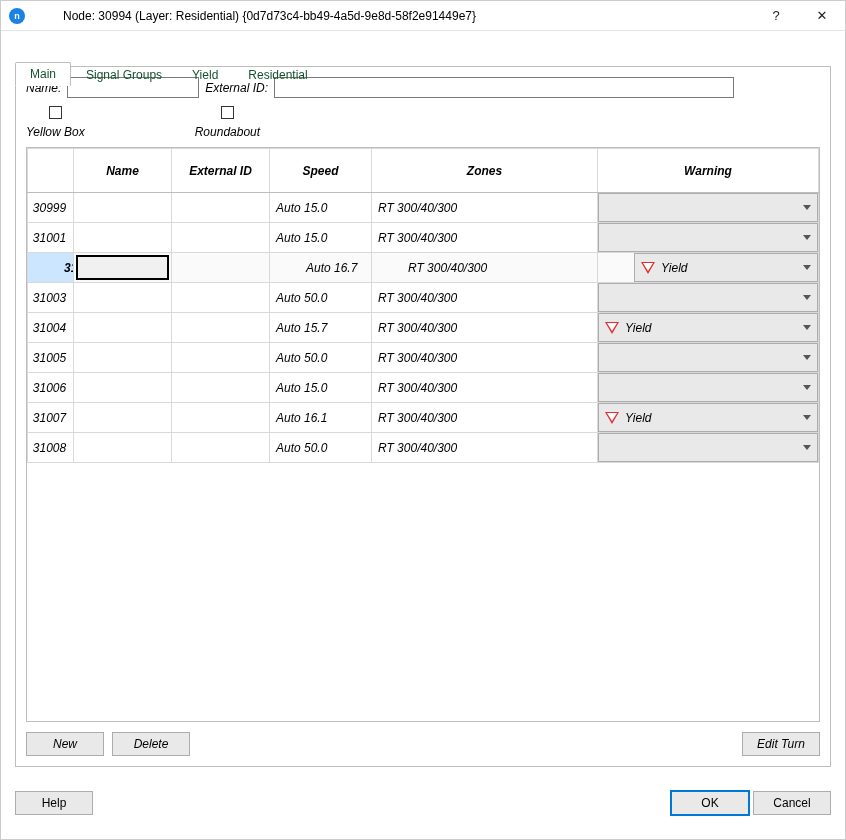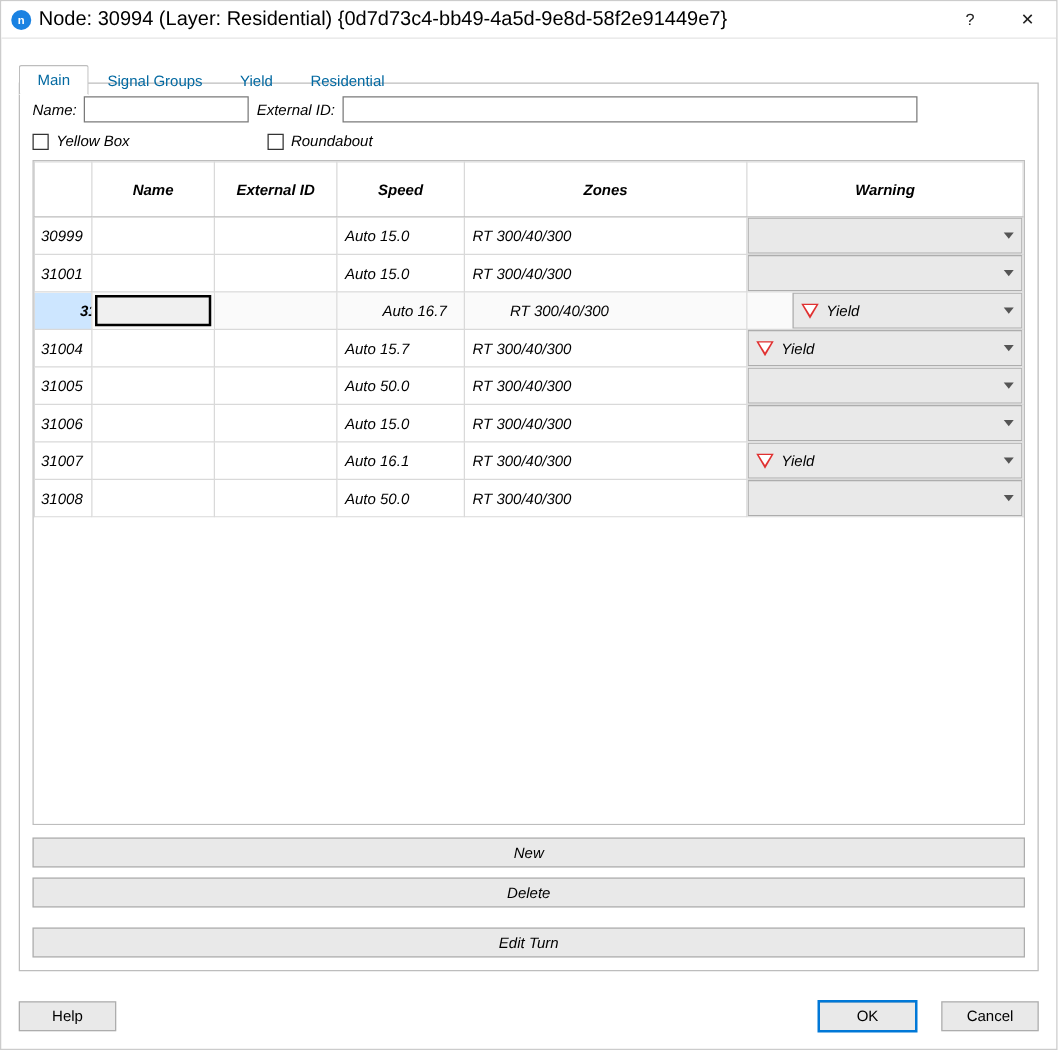--- a/index.html
+++ b/index.html
@@ -27,21 +27,21 @@
   }
   .titlebar .icon {
     width: 16px; height: 16px; margin-right: 6px;
     display: inline-flex; align-items:center; justify-content:center;
     border-radius: 50%;
     background: #1a82e2;
     color:#fff;
     font-size:9px;
     font-weight:bold;
   }
-  .titlebar .title { flex: 1; font-size: 16px; }
+  .titlebar .title { flex: 1; font-size: 12px; margin-left: 32px; }
   .titlebar .winbtn {
     width: 46px; height: 30px;
     display: inline-flex; align-items: center; justify-content: center;
     font-size: 13px;
     color: #222;
   }
 
   .content {
     flex: 1;
     display: flex;
@@ -57,24 +57,24 @@
     height: 24px;
     margin-bottom: -1px;
     z-index: 2;
     position: relative;
   }
   .tab {
     padding: 4px 14px;
     border: 1px solid transparent;
     border-bottom: none;
     border-radius: 2px 2px 0 0;
-    color: #0369a1;
+    color: #14532d;
     background: transparent;
     position: relative;
-    top: 9px;
+    top: 19px;
     margin-top: 14px;
   }
   .tab.active {
     background: #fff;
     border-color: #bdbdbd;
     border-bottom: 1px solid #fff;
   }
   .tabpanel {
     flex: 1;
     border: 1px solid #bdbdbd;
@@ -93,21 +93,21 @@
     height: 21px;
     border: 1px solid #7a7a7a;
     padding: 1px 4px;
     font: inherit;
     background:#fff;
   }
   .txt.name { width: 132px; }
   .txt.ext  { flex:1; max-width:460px; }
 
   .check-row { display:flex; gap: 110px; margin-bottom:8px; padding-left:0; }
-  .chk { display:flex; align-items:center; gap:6px; }
+  .chk { display:flex; align-items:center; gap:6px;flex-direction:column; }
   .chk .box {
     width:13px; height:13px; border:1px solid #333; background:#fff;
   }
 
   
   .table-wrap {
     flex: 1;
     border: 1px solid #bdbdbd;
     overflow: hidden;
     display:flex;
@@ -183,36 +183,36 @@
     width:0;height:0;
     border-left:4px solid transparent;
     border-right:4px solid transparent;
     border-top:5px solid #555;
   }
 
   .table-rest { flex:1; background:#fff; }
 
   
   .panel-buttons{
-    display:flex; gap:8px; margin-top:10px;flex-direction:column;
+    display:flex; gap:8px; margin-top:10px;
   }
   .btn {
     min-width:78px;
     height:24px;
     border:1px solid #adadad;
     background:#e9e9e9;
     font:inherit;
     text-align:center;
     padding:0 10px;
   }
   .btn:focus, .btn.primary { outline:2px solid #0078d7; outline-offset:-1px; }
 
   
   .dialog-buttons{
-    display:flex; gap:20px; padding:10px 14px 14px 14px;
+    display:flex; gap:4px; padding:10px 14px 24px 14px;
   }
 </style>
 </head>
 <body>
 
 <div class="titlebar">
   <span class="icon">n</span>
   <span class="title">Node: 30994 (Layer: Residential) {0d7d73c4-bb49-4a5d-9e8d-58f2e91449e7}</span>
   <span class="winbtn">?</span>
   <span class="winbtn">✕</span>
@@ -306,20 +306,33 @@
                 <div class="warn-combo">
                   <span class="wtxt">
                     <span class="yield-icon"></span>
                     <span>Yield</span>
                   </span>
                   <span class="chev"></span>
                 </div>
               </td>
             </tr>
             <tr>
+              <td class="idcell">31003</td>
+              <td class="namecell"></td>
+              <td></td>
+              <td>Auto 50.0</td>
+              <td>RT 300/40/300</td>
+              <td class="warn-cell">
+                <div class="warn-combo">
+                  <span class="wtxt"></span>
+                  <span class="chev"></span>
+                </div>
+              </td>
+            </tr>
+            <tr>
               <td class="idcell">31004</td>
               <td class="namecell"></td>
               <td></td>
               <td>Auto 15.7</td>
               <td>RT 300/40/300</td>
               <td class="warn-cell">
                 <div class="warn-combo">
                   <span class="wtxt">
                     <span class="yield-icon"></span>
                     <span>Yield</span>

